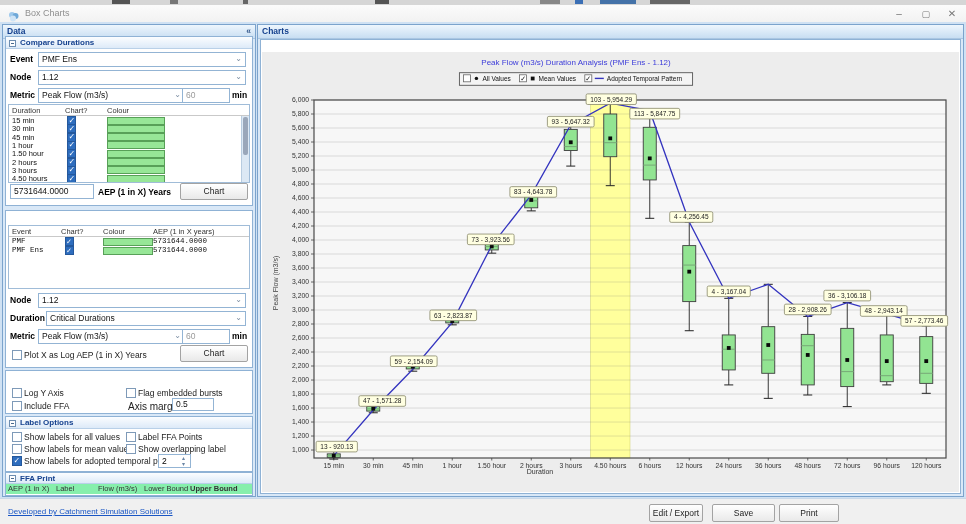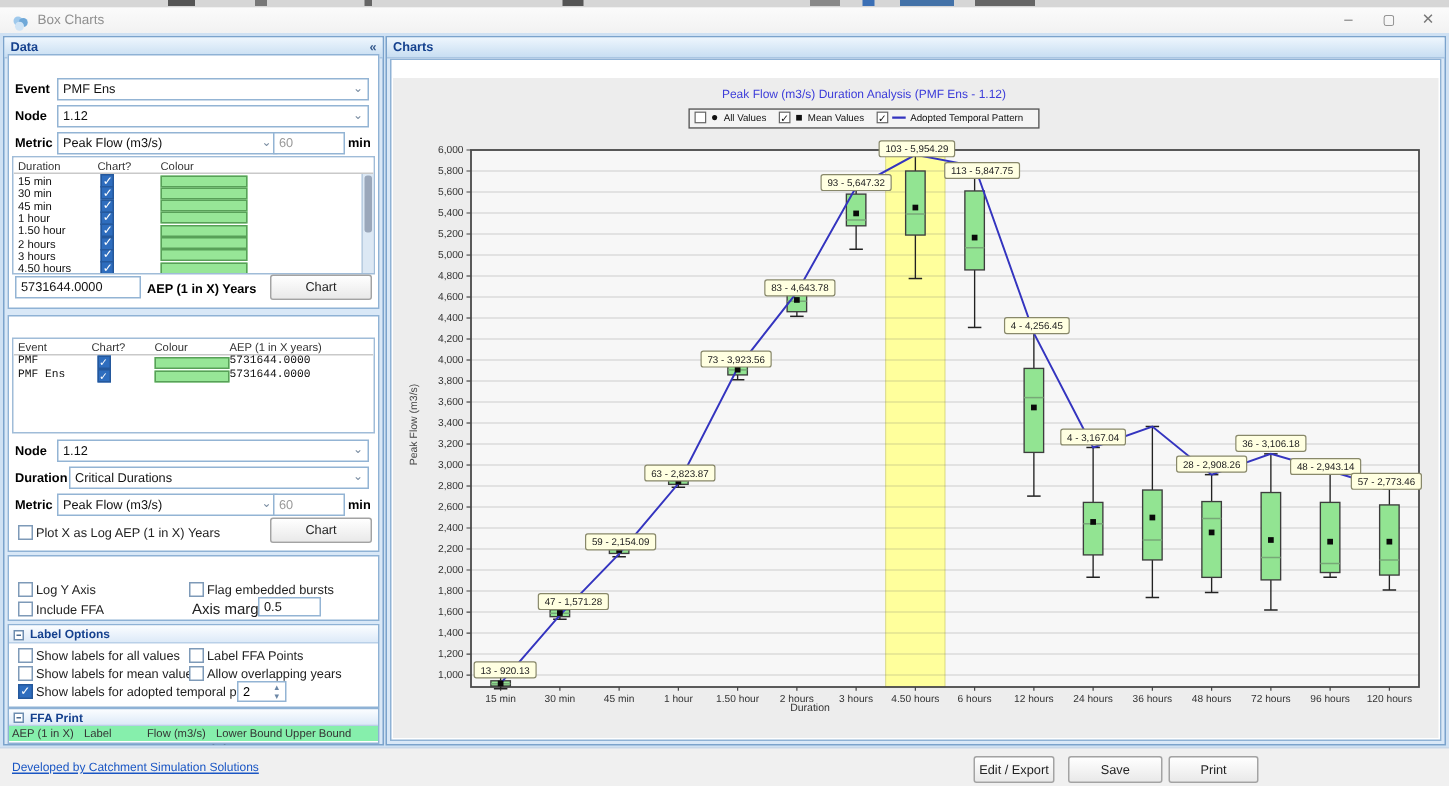--- a/index.html
+++ b/index.html
@@ -84,20 +84,24 @@
 
   <div class="content">
 
     <div class="panel" style="left:2px;top:2px;width:252px;height:471px;">
       <div class="phead">
         <span>Data</span>
         <span class="collapse">«</span>
       </div>
 
       <div class="g" style="top:11px;height:168px;">
+        <div class="sbar">
+          <span class="tog"></span>
+          <span>Compare Durations</span>
+        </div>
         <span class="lbl" style="left:4px;top:17px;">Event</span>
         <div class="combo" style="left:32px;top:15px;width:189px;"><span>PMF Ens</span></div>
         <span class="lbl" style="left:4px;top:35px;">Node</span>
         <div class="combo" style="left:32px;top:33px;width:189px;"><span>1.12</span></div>
         <span class="lbl" style="left:4px;top:53px;">Metric</span>
         <div class="combo" style="left:32px;top:51px;width:128px;"><span>Peak Flow (m3/s)</span></div>
         <div class="tinput dim" style="left:176px;top:51px;width:40px;">60</div>
         <span class="lbl" style="left:226px;top:53px;">min</span>
 
         <div class="tablebox" style="left:2px;top:67px;right:2px;height:77px;">
@@ -210,38 +214,38 @@
           <span class="tog"></span>
           <span>Label Options</span>
         </div>
         <span class="cb" style="left:6px;top:15px;"></span>
         <span class="txt" style="left:18px;top:15px;font-size:8.5px;">Show labels for all values</span>
         <span class="cb" style="left:120px;top:15px;"></span>
         <span class="txt" style="left:132px;top:15px;font-size:8.5px;">Label FFA Points</span>
         <span class="cb" style="left:6px;top:27px;"></span>
         <span class="txt" style="left:18px;top:27px;font-size:8.5px;">Show labels for mean values</span>
         <span class="cb" style="left:120px;top:27px;"></span>
-        <span class="txt" style="left:132px;top:27px;font-size:8.5px;">Allow overlapping years</span>
+        <span class="txt" style="left:132px;top:27px;font-size:8.5px;">Show overlapping label</span>
         <span class="cb on" style="left:6px;top:39px;"></span>
         <span class="txt" style="left:18px;top:39px;font-size:8.5px;">Show labels for adopted temporal pattern</span>
         <span class="txt" style="left:122px;top:39px;font-size:14px;margin-top:27px;">Dec. P</span>
         <div class="spin" style="left:152px;top:37px;width:16px;">2</div>
       </div>
 
       <div class="g" style="top:447px;height:22px;">
         <div class="sbar" style="height:11px;line-height:11px;">
           <span class="tog" style="top:2px;"></span>
           <span>FFA Print</span>
         </div>
         <div style="position:absolute;left:0;top:11px;right:0;height:10px;background:#86efac;font-size:7.5px;color:#333;">
           <span style="position:absolute;left:2px;">AEP (1 in X)</span>
           <span style="position:absolute;left:50px;">Label</span>
           <span style="position:absolute;left:92px;">Flow (m3/s)</span>
           <span style="position:absolute;left:138px;">Lower Bound</span>
-          <span style="position:absolute;left:184px;">Upper Bound</span>
+          <span style="position:absolute;left:184px;font-weight:bold;">Upper Bound</span>
         </div>
       </div>
     </div>
 
     <div class="panel" style="left:257px;top:2px;width:705px;height:471px;">
       <div class="phead">
         <span>Charts</span>
       </div>
       <div class="g" style="top:14px;bottom:2px;">
         <div class="chart-canvas">

